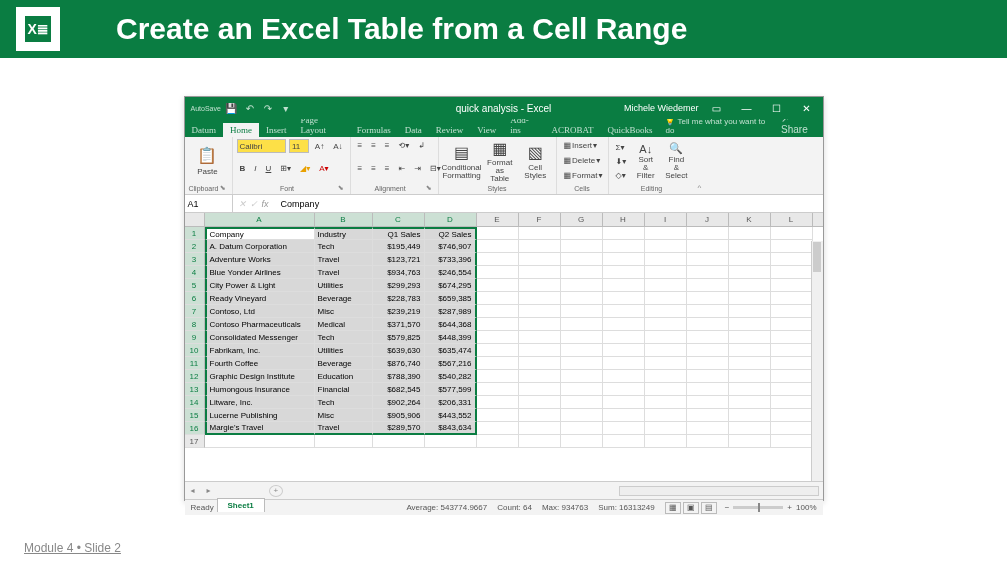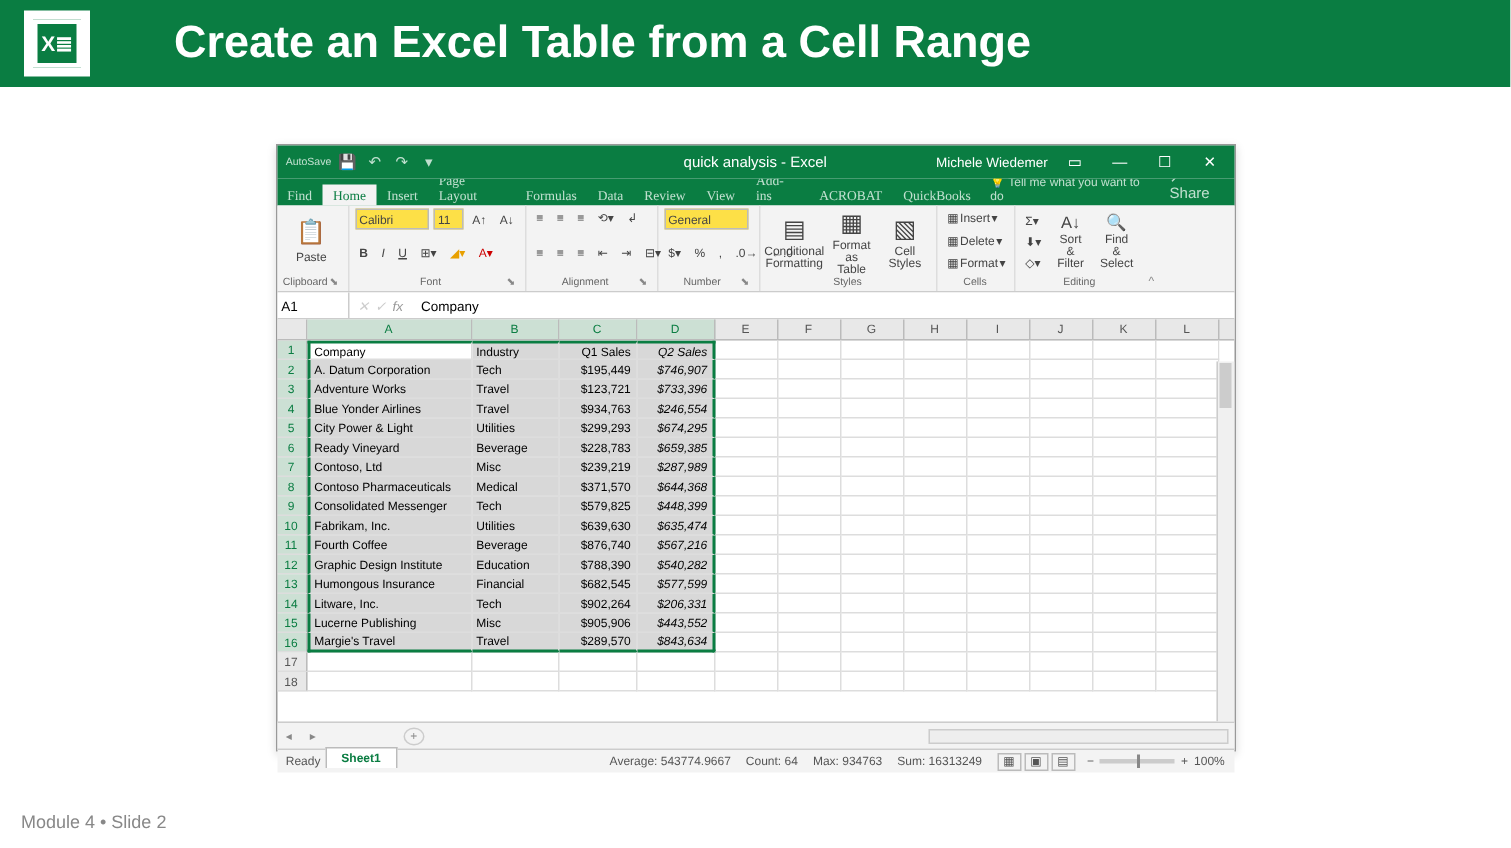--- a/index.html
+++ b/index.html
@@ -54,38 +54,38 @@
 .rows-area { overflow: hidden; }
 .datarow { display: flex; height: 13px; }
 .rowhead { width: 20px; background: #e8e8e8; border-right: 1px solid #bbb; border-bottom: 1px solid #ddd; text-align: center; font-size: 8px; color: #555; display: flex; align-items: center; justify-content: center; }
 .cell { border-right: 1px solid #ddd; border-bottom: 1px solid #ddd; font-size: 8px; padding: 0 3px; display: flex; align-items: center; overflow: hidden; white-space: nowrap; }
 .cell.r { justify-content: flex-end; }
 .sel-data { background: #d8d8d8; }
 .sel-active { background: #fff; }
 .sel-border-t { border-top: 2px solid #0a7d42; }
 .sel-border-b { border-bottom: 2px solid #0a7d42 !important; }
 .sel-border-l { border-left: 2px solid #0a7d42; }
-.sel-border-r { border-right: 2px solid #0a7d42 !important; font-style: italic; }
+.sel-border-r { border-right: 2px solid #0a7d42 !important; }
 .colhead.sel, .rowhead.sel { background: #cce0d4; color: #0a7d42; }
 
 .sheet-tabs { height: 18px; border-top: 1px solid #ccc; display: flex; align-items: center; background: #f3f3f3; font-size: 8px; }
 .sheet-nav { padding: 0 6px; color: #888; }
 .sheet-tab { padding: 2px 10px; background: #fff; border: 1px solid #bbb; border-bottom: none; font-weight: bold; color: #0a7d42; margin-top: 29px; }
 .add-sheet { padding: 0 6px; color: #888; border: 1px solid #ccc; border-radius: 50%; width: 12px; height: 12px; display: flex; align-items: center; justify-content: center; margin-left: 4px; }
 .sheet-scroll { margin-left: auto; width: 200px; height: 10px; background: #eee; border: 1px solid #ccc; margin-right: 4px; }
 
 .statusbar { height: 16px; background: #f3f3f3; border-top: 1px solid #ccc; display: flex; align-items: center; font-size: 8px; color: #555; padding: 0 6px; }
 .status-stats { margin-left: auto; display: flex; gap: 10px; }
 .view-btns { display: flex; gap: 2px; margin-left: 10px; }
 .view-btn { width: 16px; height: 12px; border: 1px solid #bbb; display: flex; align-items: center; justify-content: center; }
 .zoom { display: flex; align-items: center; gap: 4px; margin-left: 8px; }
 .zoom-slider { width: 50px; height: 3px; background: #ccc; position: relative; }
 .zoom-slider::after { content: ''; position: absolute; left: 50%; top: -3px; width: 2px; height: 9px; background: #888; }
 
-.footer { position: absolute; bottom: 10px; left: 14px; font-size: 12px; color: #888; }
+.footer { position: absolute; bottom: 10px; left: 24px; font-size: 12px; color: #888; text-decoration: underline; }
 
 .vscroll { position: absolute; right: 0; top: 14px; bottom: 0; width: 12px; background: #f0f0f0; border-left: 1px solid #ccc; }
 .vscroll-thumb { background: #ccc; width: 8px; margin: 1px; height: 30px; }
 </style>
 </head>
 <body>
 
 <div class="header-bar">
   <div class="excel-logo">
     <div class="excel-logo-inner">X≣</div>
@@ -109,21 +109,21 @@
       <div class="titlebar-right">
         <span class="user-name">Michele Wiedemer</span>
         <span class="win-btn">▭</span>
         <span class="win-btn">—</span>
         <span class="win-btn">☐</span>
         <span class="win-btn">✕</span>
       </div>
     </div>
 
     <div class="tabbar">
-      <span class="tab">Find</span>
+      <span class="tab">Datum</span>
       <span class="tab active">Home</span>
       <span class="tab">Insert</span>
       <span class="tab">Page Layout</span>
       <span class="tab">Formulas</span>
       <span class="tab">Data</span>
       <span class="tab">Review</span>
       <span class="tab">View</span>
       <span class="tab">Add-ins</span>
       <span class="tab">ACROBAT</span>
       <span class="tab">QuickBooks</span>
@@ -173,36 +173,20 @@
         <div class="ribbon-row">
           <span class="ribbon-btn">≡</span>
           <span class="ribbon-btn">≡</span>
           <span class="ribbon-btn">≡</span>
           <span class="ribbon-btn">⇤</span>
           <span class="ribbon-btn">⇥</span>
           <span class="ribbon-btn">⊟▾</span>
         </div>
         <div style="display:flex;justify-content:space-between;">
             <span class="ribbon-group-label" style="flex:1;">Alignment</span>
-            <span class="dialog-launcher">⬊</span>
-          </div>
-      </div>
-      <div class="ribbon-group" style="width:68px;">
-        <div class="ribbon-row">
-            <span class="font-select" style="width:56px;">General</span>
-          </div>
-        <div class="ribbon-row">
-          <span class="ribbon-btn">$▾</span>
-          <span class="ribbon-btn">%</span>
-          <span class="ribbon-btn">,</span>
-          <span class="ribbon-btn">.0→</span>
-          <span class="ribbon-btn">←.0</span>
-        </div>
-        <div style="display:flex;justify-content:space-between;">
-            <span class="ribbon-group-label" style="flex:1;">Number</span>
             <span class="dialog-launcher">⬊</span>
           </div>
       </div>
       <div class="ribbon-group" style="width:118px;">
         <div class="ribbon-row" style="height:44px;">
           <div class="ribbon-btn ribbon-btn-lg">
               <span class="ribbon-icon ribbon-icon-lg">▤</span>
               <span style="white-space:pre-line;line-height:1;">Conditional
 Formatting</span>
             </div>
@@ -530,35 +514,20 @@
               <div class="cell col-D"></div>
               <div class="cell col-nar"></div>
               <div class="cell col-nar"></div>
               <div class="cell col-nar"></div>
               <div class="cell col-nar"></div>
               <div class="cell col-nar"></div>
               <div class="cell col-nar"></div>
               <div class="cell col-nar"></div>
               <div class="cell col-nar"></div>
             </div>
-            <div class="datarow">
-              <div class="rowhead">18</div>
-              <div class="cell col-A"></div>
-              <div class="cell col-B"></div>
-              <div class="cell col-C"></div>
-              <div class="cell col-D"></div>
-              <div class="cell col-nar"></div>
-              <div class="cell col-nar"></div>
-              <div class="cell col-nar"></div>
-              <div class="cell col-nar"></div>
-              <div class="cell col-nar"></div>
-              <div class="cell col-nar"></div>
-              <div class="cell col-nar"></div>
-              <div class="cell col-nar"></div>
-            </div>
           </div>
         <div class="vscroll">
             <div class="vscroll-thumb"></div>
           </div>
       </div>
     </div>
 
     <div class="sheet-tabs">
       <span class="sheet-nav">◂</span>
       <span class="sheet-nav">▸</span>

